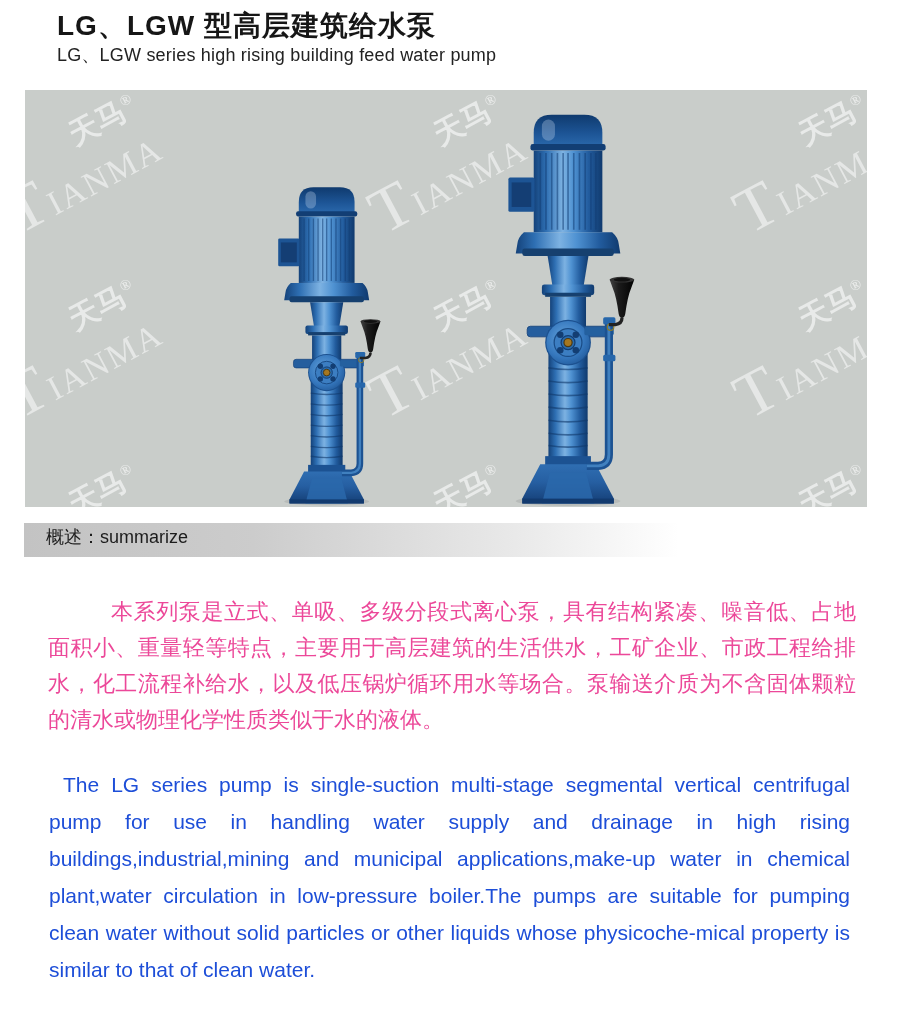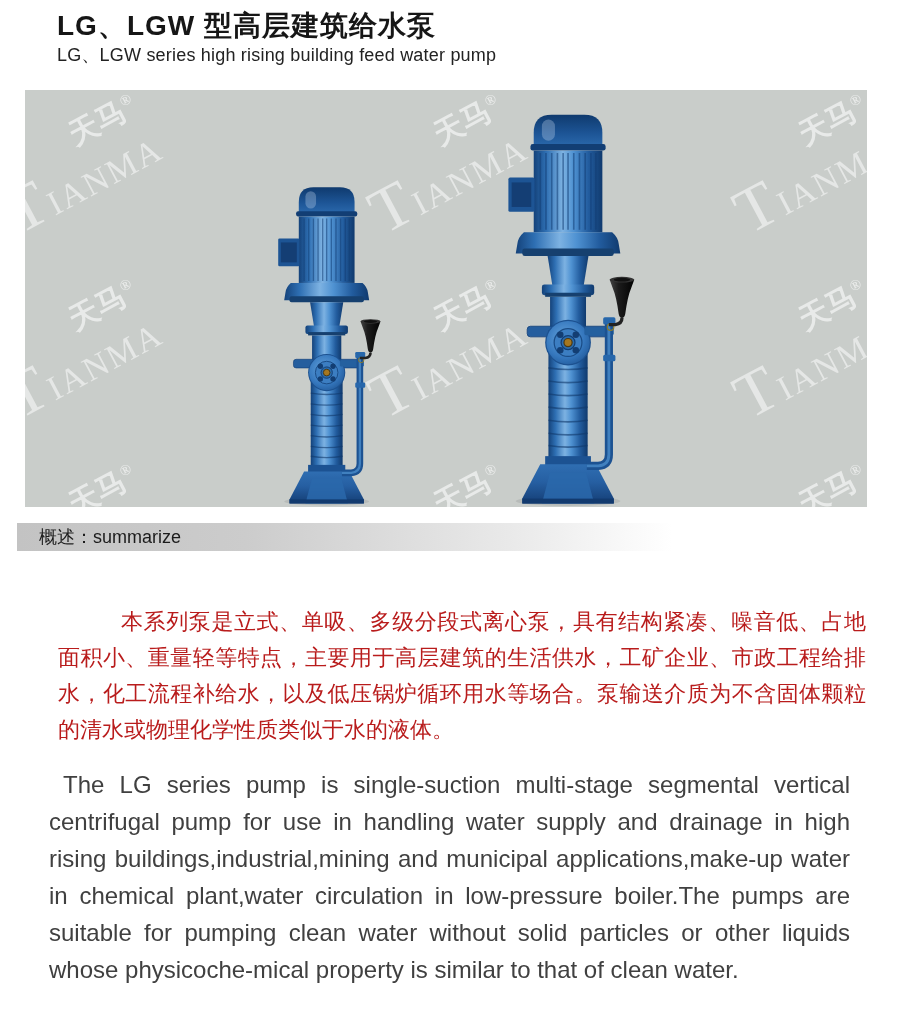--- a/index.html
+++ b/index.html
@@ -22,43 +22,43 @@
     font-size:18px;line-height:22px;
     color:#222222;letter-spacing:0.2px;
   }
   .photo{
     position:absolute;left:25px;top:90px;
     width:842px;height:417px;margin:0;
   }
   .wm-en{font-family:"Liberation Serif",serif;fill:#ffffff;fill-opacity:0.52;letter-spacing:2px;}
   .wm-cn{font-family:"Liberation Serif",serif;fill:#ffffff;fill-opacity:0.58;font-weight:bold;}
   .section-bar{
-    position:absolute;left:17px;top:523px;
-    width:655px;height:28px;
+    position:absolute;left:24px;top:523px;
+    width:655px;height:34px;
     background:linear-gradient(to right,#c3c3c3 0%,#cccccc 35%,#e9e9e9 75%,#ffffff 100%);
   }
   .section-label{
     display:block;
     padding-left:22px;
     font-size:18px;line-height:28px;
     color:#1c1c1c;
   }
   .para-cn{
     position:absolute;left:44px;top:590px;
-    width:808px;margin:14px;
+    width:808px;margin:4px;
     font-size:22px;line-height:36px;
     text-align:justify;text-indent:63px;
-    color:#b91c1c;
+    color:#ec4899;
   }
   .para-en{
     position:absolute;left:49px;top:766px;
     width:801px;margin:0;
-    font-size:24px;line-height:37px;
+    font-size:21px;line-height:37px;
     text-align:justify;text-indent:14px;
-    color:#404040;
+    color:#1d4ed8;
   }
 </style>
 </head>
 <body>
 
 <div class="page">
 
   <header class="header">
     <h1 class="title">LG、LGW 型高层建筑给水泵</h1>
     <div class="subtitle">LG、LGW series high rising building feed water pump</div>

